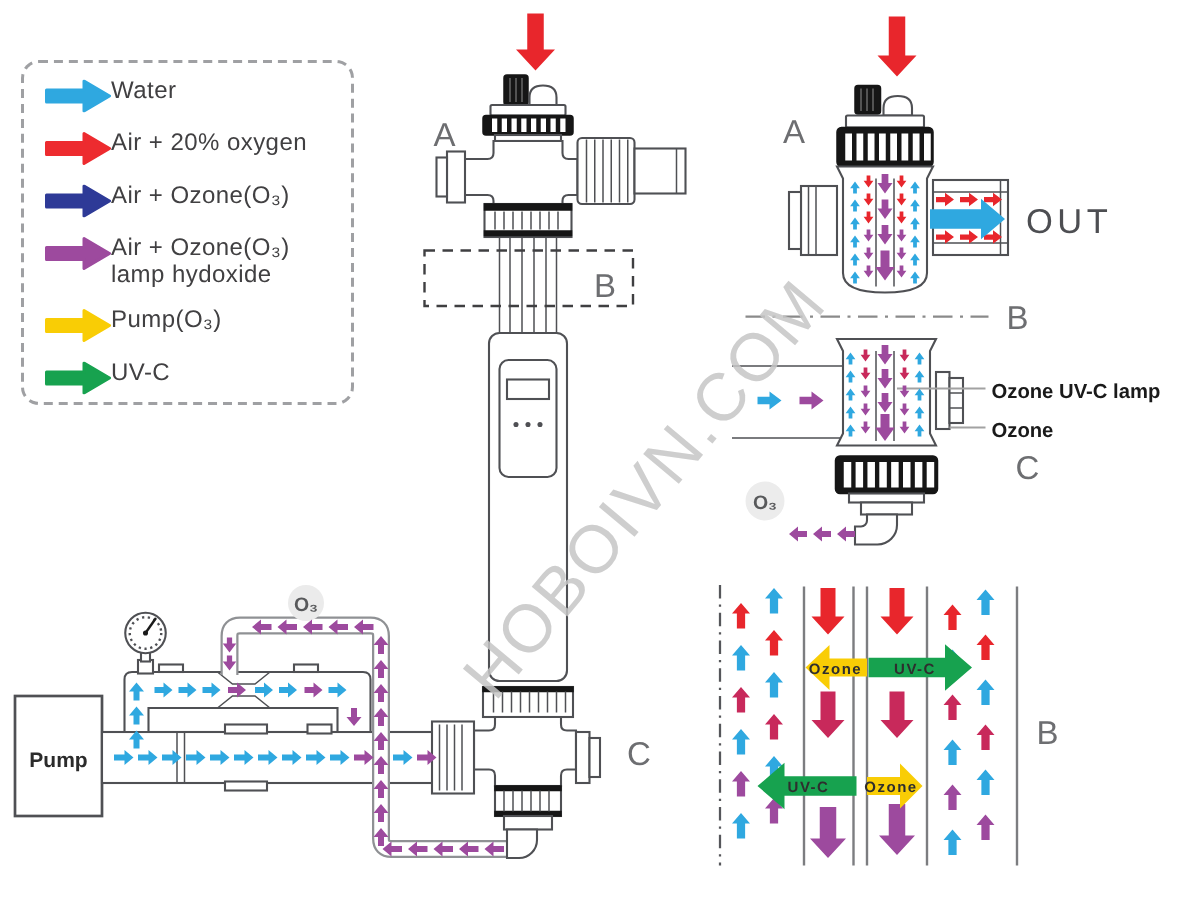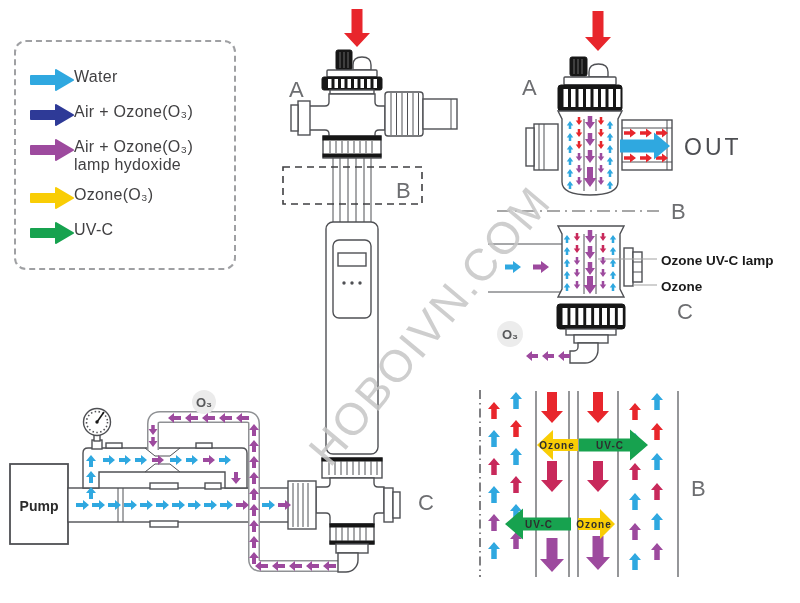--- a/index.html
+++ b/index.html
@@ -15,21 +15,21 @@
   .dashdot{stroke:#55565a;stroke-width:1.5;fill:none;stroke-dasharray:9,4,1.5,4;}
   .pipeouter{stroke:#8f9194;stroke-width:12;fill:none;stroke-linecap:butt;}
   .pipeinner{stroke:#ffffff;stroke-width:9;fill:none;stroke-linecap:butt;}
   .svgtext{fill:#6d6e71;font-size:22px;}
   .boldlbl{fill:#1a1a1a;font-size:13.5px;font-weight:bold;}
   .arrowlbl{fill:#2e2e2e;font-size:10px;font-weight:bold;letter-spacing:1px;text-anchor:middle;}
   .o3lbl{fill:#58595b;font-size:13px;font-weight:bold;text-anchor:middle;}
   #legend-box{position:absolute;left:14px;top:40px;width:222px;height:230px;border:2px dashed #9fa0a3;
     border-radius:12px;z-index:2;box-sizing:border-box;padding:10px 6px 6px 14px;}
   .lg-row{display:flex;align-items:flex-start;margin-top:12px;}
-  .lg-row:first-child{margin-top:16px;}
+  .lg-row:first-child{margin-top:0;}
   .lg-icon{width:44px;flex:0 0 44px;margin-top:1px;}
   .lg-text{font-size:16px;color:#414042;line-height:1.12;letter-spacing:.3px;}
   #watermark{position:absolute;left:215px;top:300px;width:430px;z-index:6;pointer-events:none;
     transform:rotate(-50deg);font-size:45px;color:#c6c6c6;letter-spacing:2px;text-align:center;opacity:.85;}
 </style>
 </head>
 <body>
 
 <div id="stage">
 
@@ -347,38 +347,44 @@
 
 <div id="legend-box">
   <div class="lg-row">
     <svg class="lg-icon" width="44" height="22" viewBox="0 0 44 22">
           <polygon points="1,7 26,7 26,1 43,11 26,21 26,15 1,15" stroke-width="2" stroke-linejoin="round" fill="#2fa8e0" stroke="#2fa8e0"></polygon>
         </svg>
     <div class="lg-text">Water</div>
   </div>
   <div class="lg-row">
     <svg class="lg-icon" width="44" height="22" viewBox="0 0 44 22">
+          <polygon points="1,7 26,7 26,1 43,11 26,21 26,15 1,15" stroke-width="2" stroke-linejoin="round" fill="#ed2b2f" stroke="#ed2b2f"></polygon>
+        </svg>
+    <div class="lg-text">Air + 20% oxygen</div>
+  </div>
+  <div class="lg-row">
+    <svg class="lg-icon" width="44" height="22" viewBox="0 0 44 22">
           <polygon points="1,7 26,7 26,1 43,11 26,21 26,15 1,15" stroke-width="2" stroke-linejoin="round" fill="#2e3a97" stroke="#2e3a97"></polygon>
         </svg>
     <div class="lg-text">Air + Ozone(O₃)</div>
   </div>
   <div class="lg-row">
     <svg class="lg-icon" width="44" height="22" viewBox="0 0 44 22">
           <polygon points="1,7 26,7 26,1 43,11 26,21 26,15 1,15" stroke-width="2" stroke-linejoin="round" fill="#9d4a9e" stroke="#9d4a9e"></polygon>
         </svg>
     <div class="lg-text">
       <span>Air + Ozone(O₃)</span><br>
       <span>lamp hydoxide</span>
     </div>
   </div>
   <div class="lg-row">
     <svg class="lg-icon" width="44" height="22" viewBox="0 0 44 22">
           <polygon points="1,7 26,7 26,1 43,11 26,21 26,15 1,15" stroke-width="2" stroke-linejoin="round" fill="#f9cd05" stroke="#f9cd05"></polygon>
         </svg>
-    <div class="lg-text">Ozone(O₃)</div>
+    <div class="lg-text">Pump(O₃)</div>
   </div>
   <div class="lg-row">
     <svg class="lg-icon" width="44" height="22" viewBox="0 0 44 22">
           <polygon points="1,7 26,7 26,1 43,11 26,21 26,15 1,15" stroke-width="2" stroke-linejoin="round" fill="#17a24f" stroke="#17a24f"></polygon>
         </svg>
     <div class="lg-text">UV-C</div>
   </div>
 </div>
 
 <div id="watermark">HOBOIVN.COM</div>

